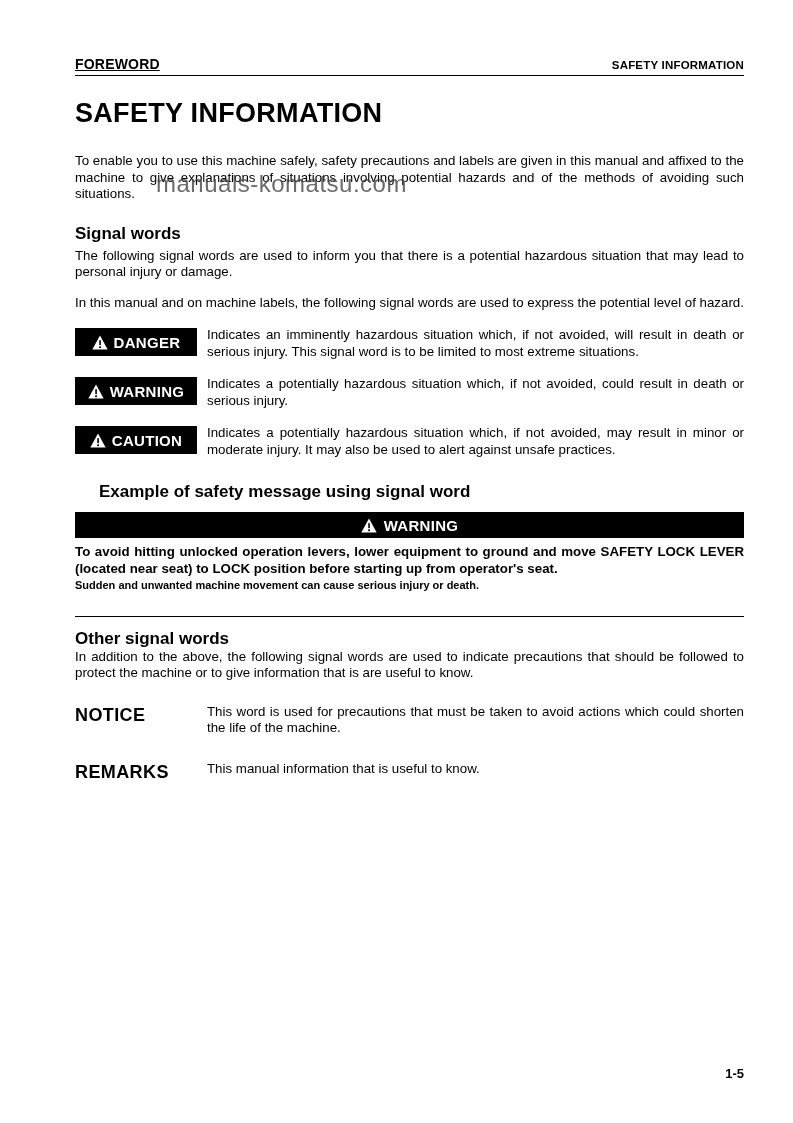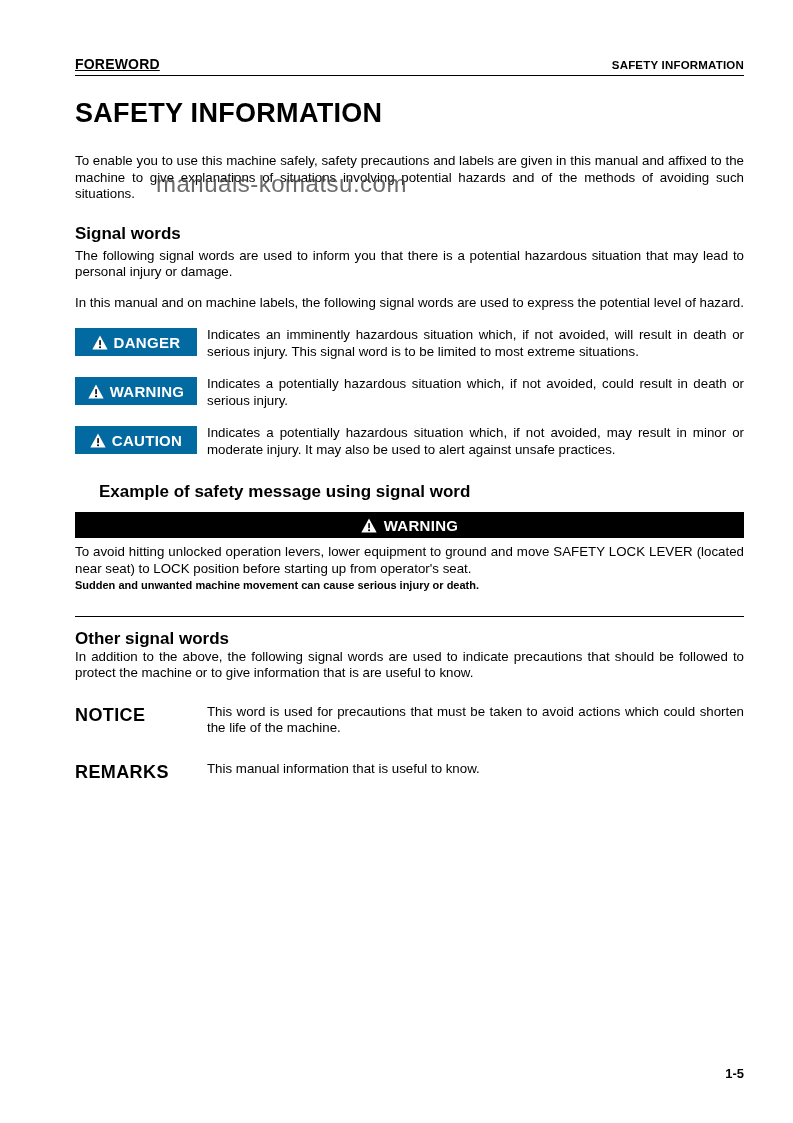--- a/index.html
+++ b/index.html
@@ -53,21 +53,21 @@
 
   
   .signal-row {
     display: flex;
     align-items: flex-start;
     margin-top: 17px;
   }
   .signal-box {
     width: 122px;
     height: 28px;
-    background: #0369a1;
+    background: #000000;
     color: #fff;
     display: flex;
     align-items: center;
     justify-content: center;
     gap: 6px;
     flex: 0 0 auto;
   }
   .signal-box .signal-label {
     font-size: 15px;
     font-weight: bold;
@@ -92,21 +92,21 @@
     align-items: center;
     justify-content: center;
     gap: 7px;
   }
   .warning-banner .banner-label {
     font-size: 15px;
     font-weight: bold;
     letter-spacing: 0.3px;
   }
   .example-msg {
-    font-weight: normal;
+    font-weight: bold;
     font-size: 13.3px;
     line-height: 16.5px;
     margin-top: 6px;
   }
   .example-msg2 {
     font-weight: bold;
     font-size: 11px;
     line-height: 16.5px;
   }
   .section-rule {

